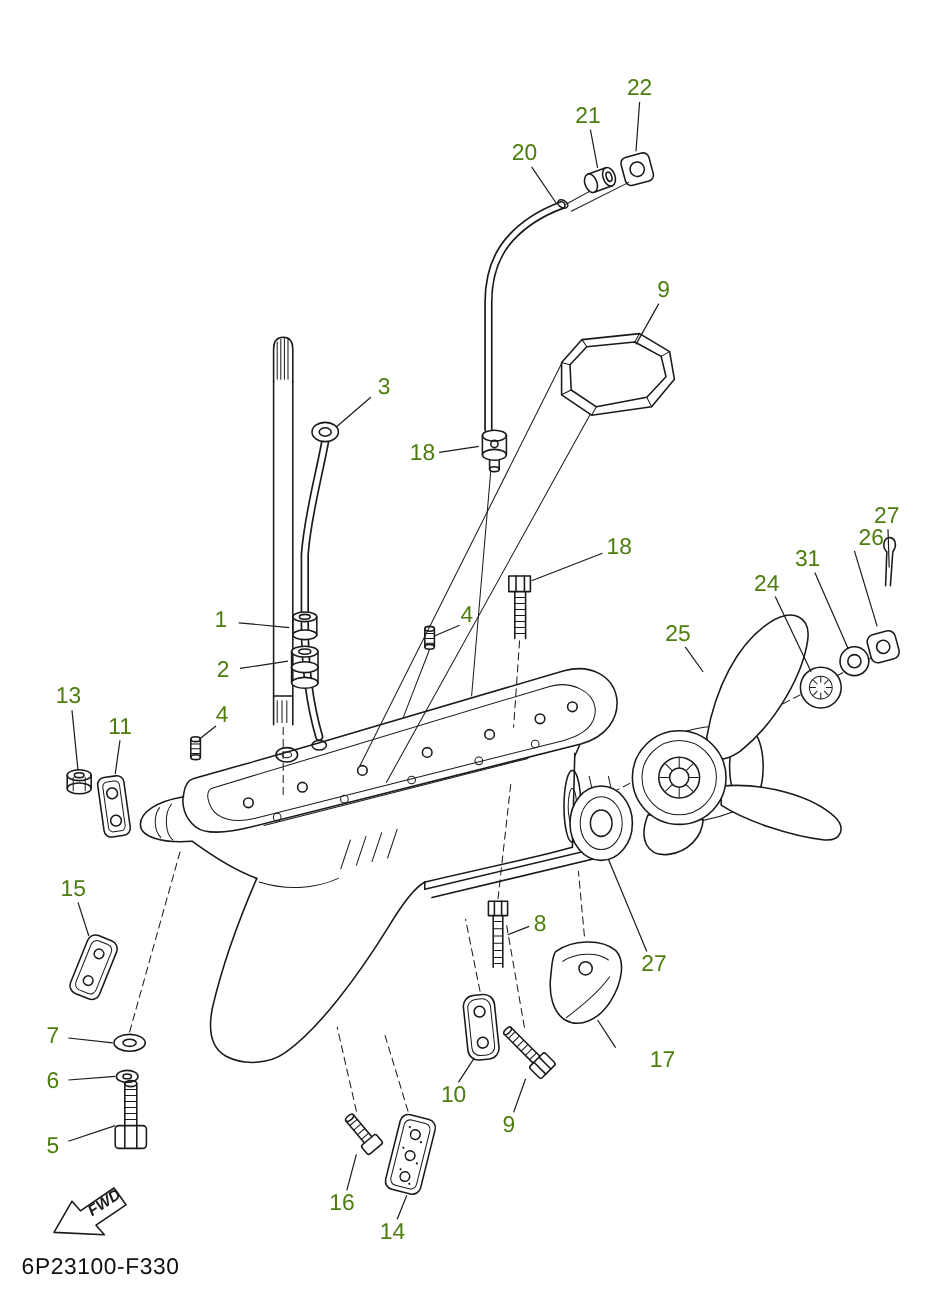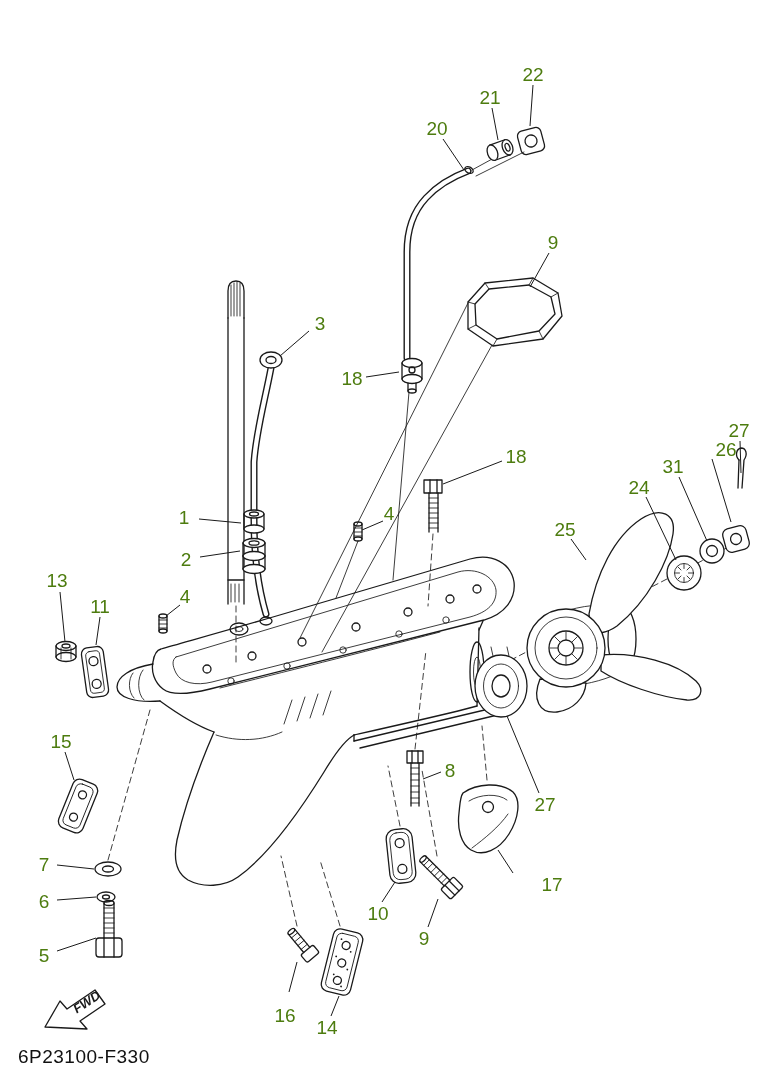--- a/index.html
+++ b/index.html
@@ -458,21 +458,21 @@
       <span class="callout" style="left: 44px; top: 901px;">6</span>
       <span class="callout" style="left: 44px; top: 864px;">7</span>
       <span class="callout" style="left: 450px; top: 770px;">8</span>
       <span class="callout" style="left: 553px; top: 242px;">9</span>
       <span class="callout" style="left: 378px; top: 913px;">10</span>
       <span class="callout" style="left: 100px; top: 606px;">11</span>
       <span class="callout" style="left: 424px; top: 938px;">9</span>
       <span class="callout" style="left: 57px; top: 580px;">13</span>
       <span class="callout" style="left: 327px; top: 1027px;">14</span>
       <span class="callout" style="left: 61px; top: 741px; text-align: center;">15</span>
-      <span class="callout" style="left: 285px; top: 1003px; margin-top: 12px;">16</span>
+      <span class="callout" style="left: 285px; top: 1003px;">16</span>
       <span class="callout" style="left: 519px; top: 884px; margin-left: 33px;">17</span>
       <span class="callout" style="left: 516px; top: 456px;">18</span>
       <span class="callout" style="left: 352px; top: 378px;">18</span>
       <span class="callout" style="left: 437px; top: 128px;">20</span>
       <span class="callout" style="left: 490px; top: 97px;">21</span>
       <span class="callout" style="left: 533px; top: 74px;">22</span>
       <span class="callout" style="left: 545px; top: 804px;">27</span>
       <span class="callout" style="left: 639px; top: 487px;">24</span>
       <span class="callout" style="left: 673px; top: 466px;">31</span>
       <span class="callout" style="left: 706px; top: 449px; margin-left: 20px;">26</span>

